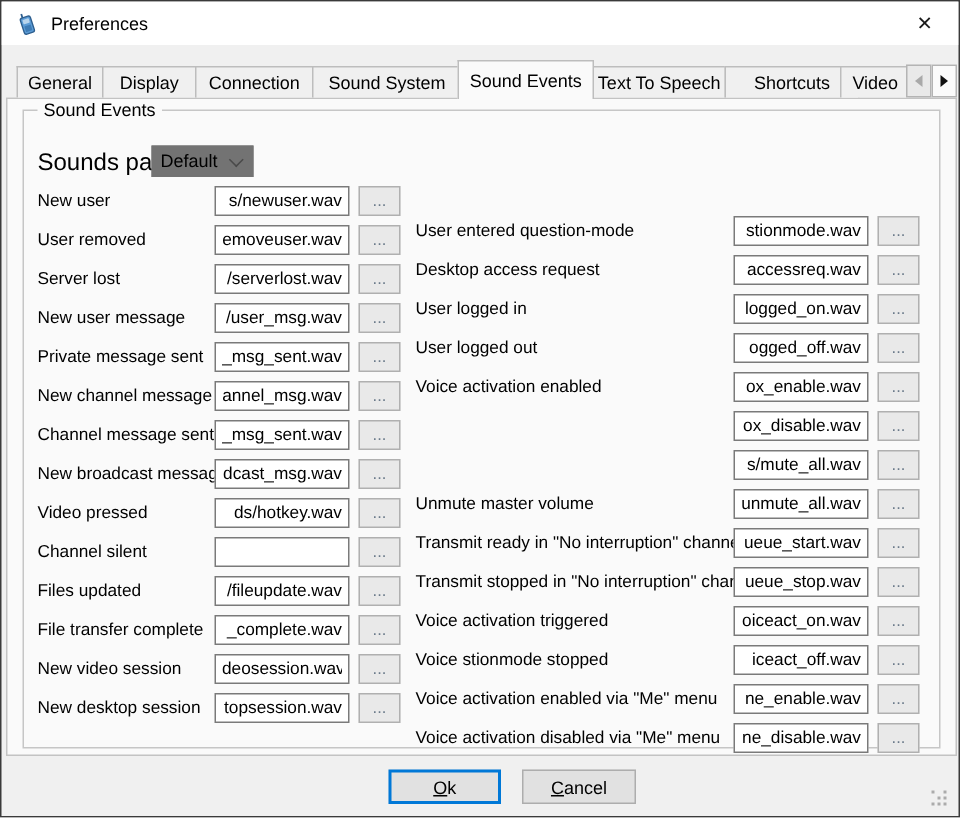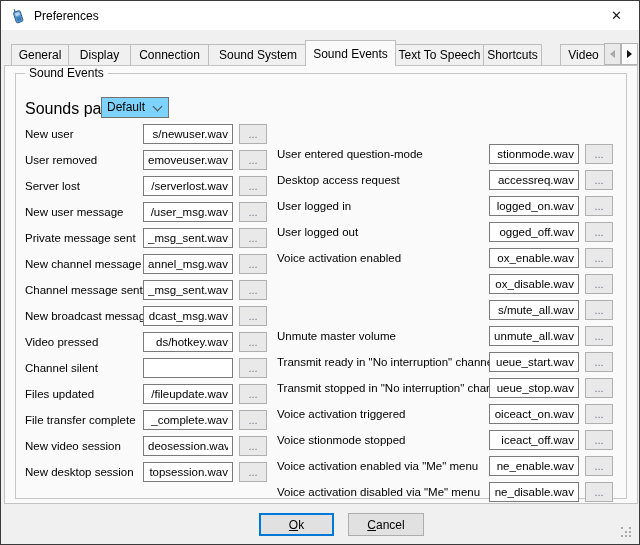--- a/index.html
+++ b/index.html
@@ -13,41 +13,41 @@
   .title{font-size:12px;color:#000;margin-left:8px;}
   .close-btn{position:absolute;right:0;top:0;width:45px;height:29px;display:flex;
     align-items:center;justify-content:center;font-size:13px;color:#1a1a1a;cursor:default;}
   
   .tab{position:absolute;top:43px;height:21px;background:#f0f0f0;border:1px solid #bdbdbd;
     border-bottom:none;box-sizing:border-box;display:flex;align-items:center;
     justify-content:center;font-size:12px;color:#000;z-index:2;white-space:nowrap;overflow:hidden;}
   .tab.selected{top:39px;height:26px;background:#fafafa;z-index:4;padding-top:1px;}
   .t0{left:10px;width:58px}.t1{left:67px;width:63px}.t2{left:129px;width:79px}
   .t3{left:207px;width:100px}.t4{left:304px;width:91px}.t5{left:394px;width:89px}
-  .t6{left:482px;width:59px}.t7{left:559px;width:46px;border-right:none}
+  .t6{left:482px;width:90px}.t7{left:559px;width:46px;border-right:none}
   .tabscroll{position:absolute;top:42px;width:17px;height:22px;background:#f2f2f2;
     border:1px solid #b4b4b4;box-sizing:border-box;z-index:6;display:flex;
     align-items:center;justify-content:center;}
   .tabscroll.ts-left{left:603px;background:#e9e9e9;}
   .tabscroll.ts-right{left:620px;background:#fbfbfb;}
   .arr{width:0;height:0;border-top:4px solid transparent;border-bottom:4px solid transparent;}
   .arr.left{border-right:5px solid #a9a9a9;}
   .arr.right{border-left:5px solid #111;}
   
   .page{position:absolute;left:3px;top:64px;width:634px;height:439px;background:#fafafa;
     border:1px solid #c3c3c3;box-sizing:border-box;z-index:1;}
   
   .groupbox{position:absolute;left:14px;top:72px;width:612px;height:426px;
     border:1px solid #c6c6c6;box-sizing:border-box;z-index:3;}
   .legend{position:absolute;left:9px;top:-8px;background:#fafafa;padding:0 4px;
     font-size:12px;color:#000;line-height:15px;}
   
   .sp-label{position:absolute;left:24px;top:97px;height:21px;line-height:21px;
     font-size:16px;color:#000;z-index:5;}
-  .combo{position:absolute;left:100px;top:96px;width:68px;height:21px;background:#7dd3fc;
+  .combo{position:absolute;left:100px;top:96px;width:68px;height:21px;background:#737373;
     border:1px solid #737373;box-sizing:border-box;font-size:12px;line-height:19px;
     padding-left:5px;z-index:5;color:#000;}
   .chev{position:absolute;right:7px;top:5px;width:6px;height:6px;border-right:1px solid #4a4a4a;
     border-bottom:1px solid #4a4a4a;transform:rotate(45deg);}
   
   .col{position:absolute;top:123px;z-index:5;}
   .col.left{left:24px;width:242px;}
   .col.right{left:276px;width:336px;margin-top:20px;}
   .row{position:relative;height:20px;margin-bottom:6px;}
   .row-label{position:absolute;left:0;top:0;line-height:20px;font-size:11.5px;

